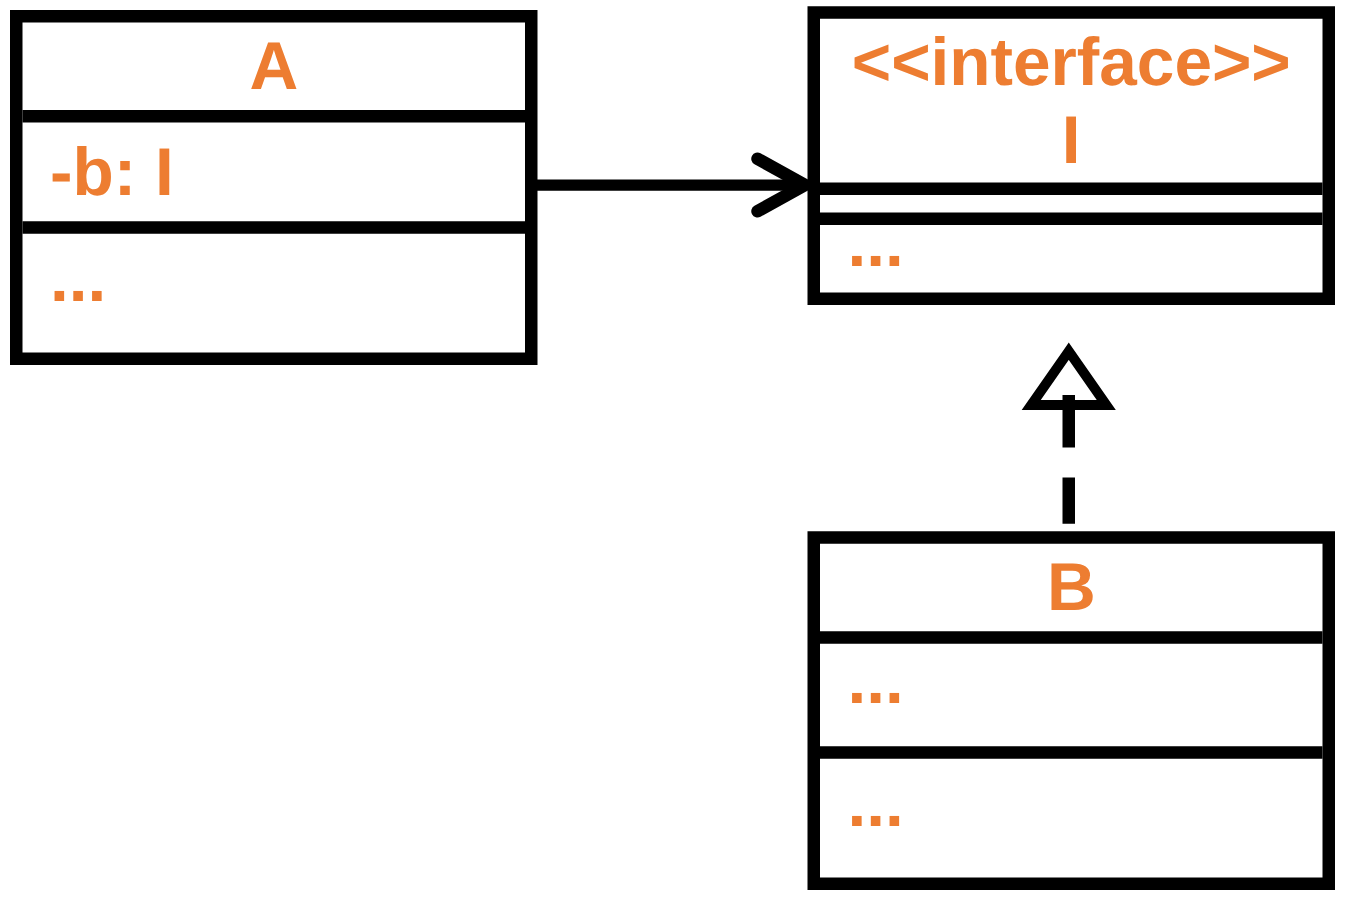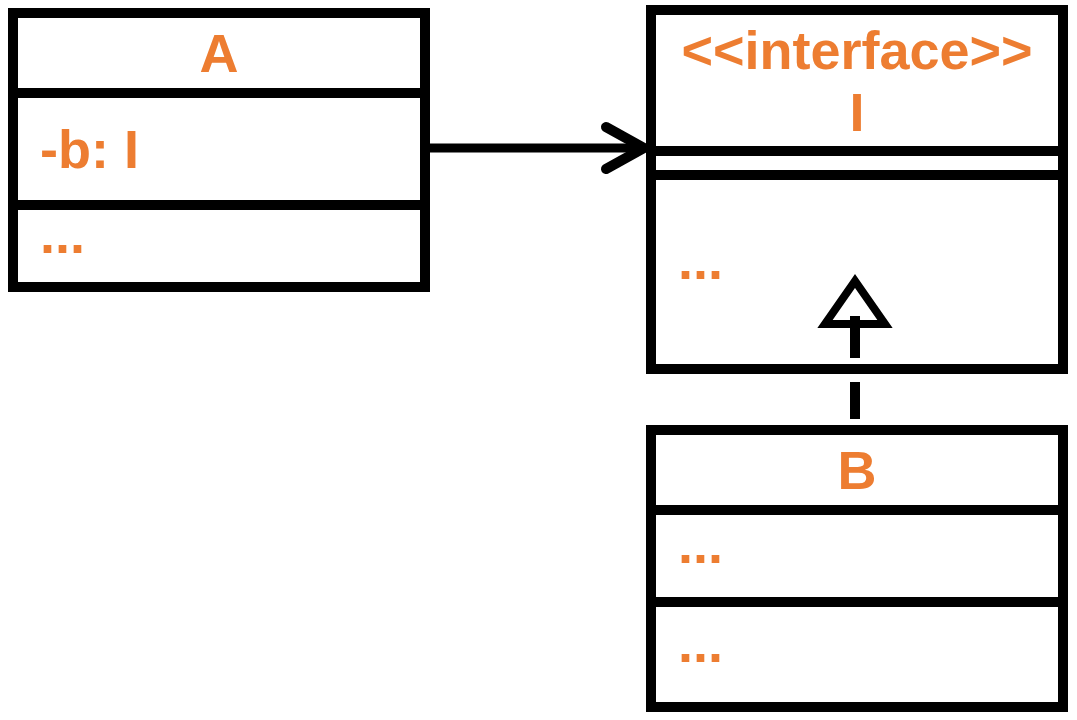--- a/index.html
+++ b/index.html
@@ -57,24 +57,24 @@
     overflow: visible;
   }
   .dash-seg {
     position: absolute;
     width: 10px;
     background: #000000;
   }
   
   #class-a      { left: 8px;   top: 8px;   width: 422px; height: 284px; }
   #class-a .c1  { height: 70px; }
-  #class-a .c2  { height: 112px; }
+  #class-a .c2  { height: 89px; }
   #class-a .c3  { flex: 1; }
 
-  #interface-i      { left: 646px; top: 5px;  width: 422px; height: 369px; }
+  #interface-i      { left: 646px; top: 5px;  width: 422px; height: 239px; }
   #interface-i .c1  { height: 131px; }
   #interface-i .c2  { height: 24px; }
   #interface-i .c3  { flex: 1; }
 
   #class-b      { left: 646px; top: 425px; width: 422px; height: 287px; }
   #class-b .c1  { height: 70px; }
   #class-b .c2  { height: 92px; }
   #class-b .c3  { flex: 1; }
 
   #association-arrow { left: 420px; top: 118px; width: 240px; height: 60px; }

